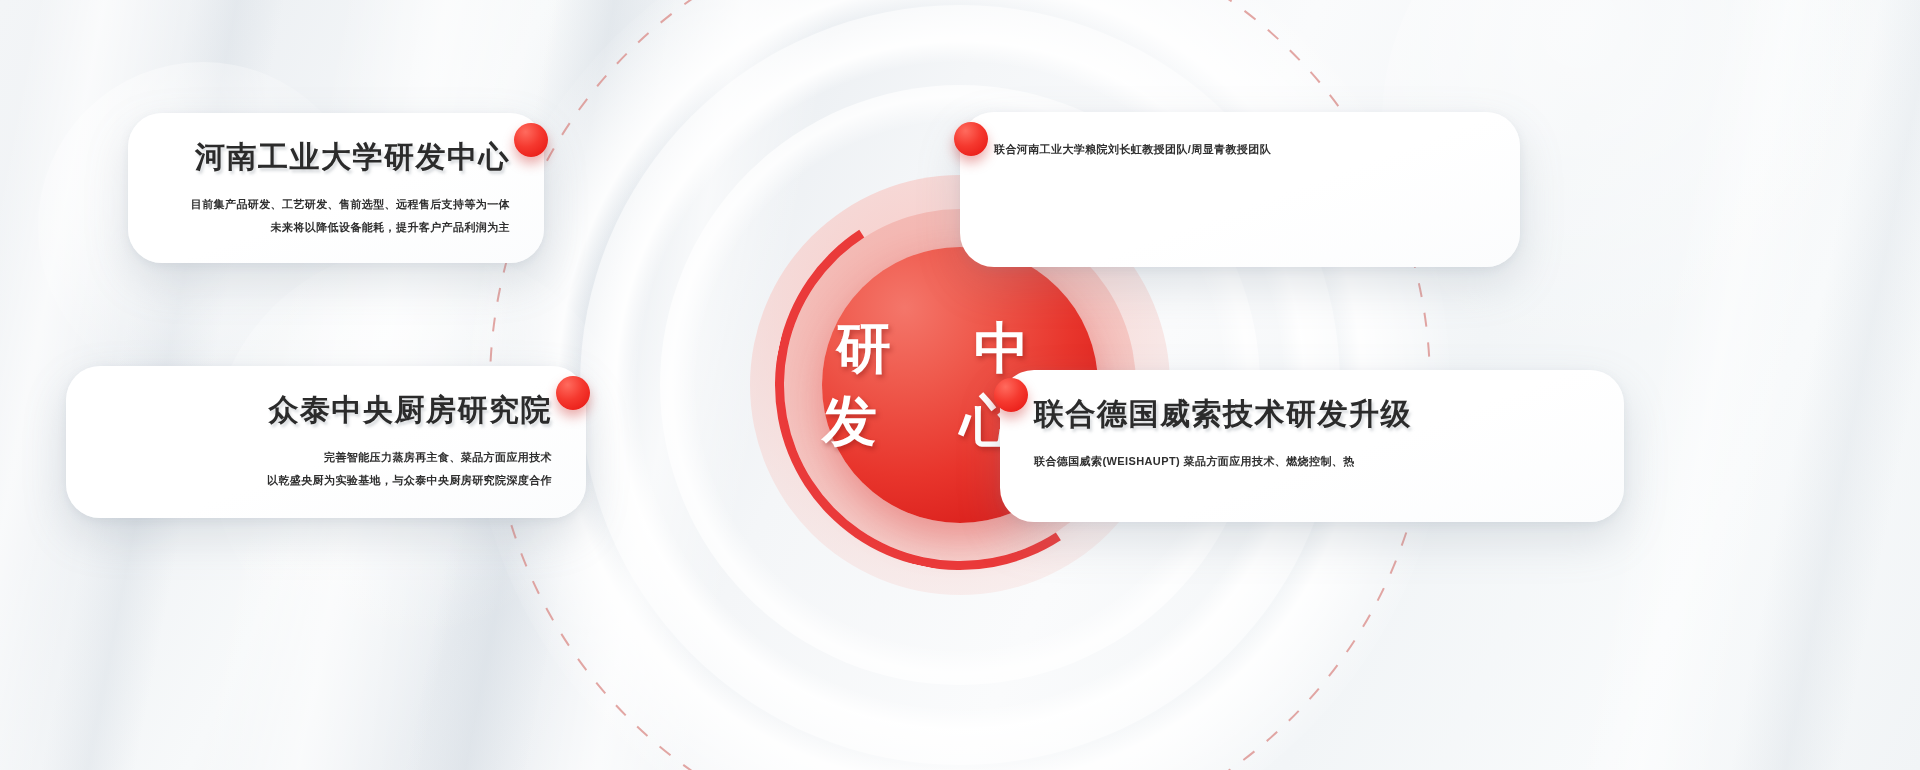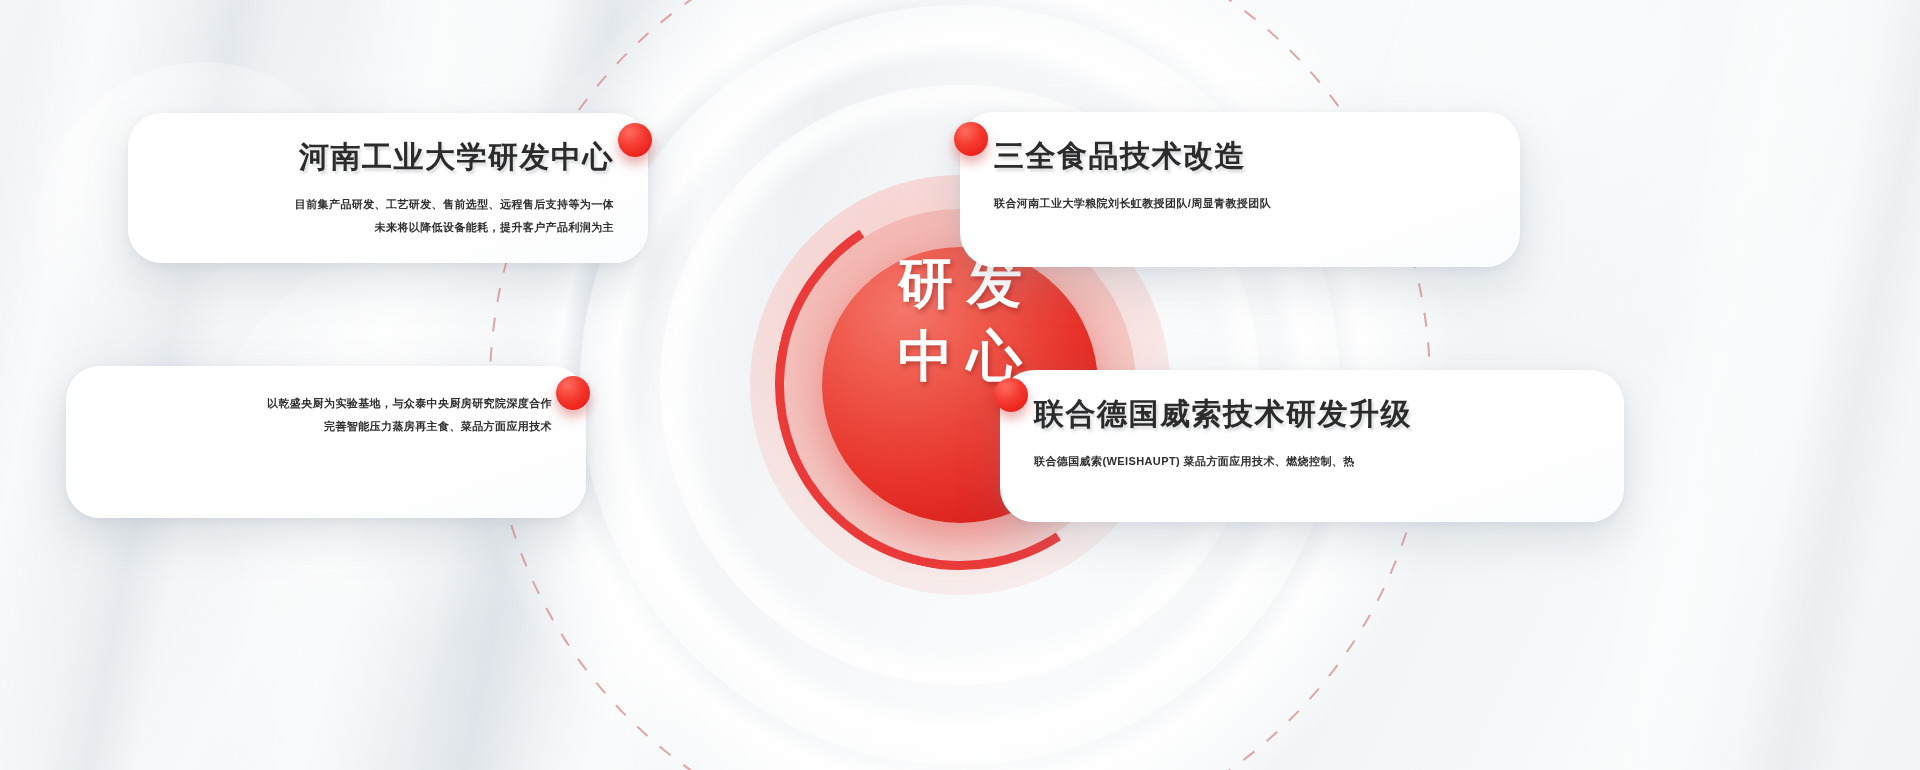--- a/index.html
+++ b/index.html
@@ -127,23 +127,23 @@
   }
   .hub-core {
     position: absolute;
     left: 50%; top: 50%;
     transform: translate(-50%, -50%);
     width: 276px; height: 276px;
     border-radius: 50%;
     background: radial-gradient(circle at 30% 22%, #f4766a 0%, #ef5a4d 26%, #e8352c 58%, #d71a18 88%, #cf1210 100%);
     box-shadow: 0 16px 38px rgba(214,32,30,.32);
     display: flex;
-    flex-direction: column;
+    flex-direction: row;
     align-items: center;
-    justify-content: flex-start;
+    justify-content: center;
   }
   .hub-line {
     color: #ffffff;
     font-size: 55px;
     font-weight: 700;
     letter-spacing: 14px;
     text-indent: 14px;
     line-height: 1.33;
     text-shadow: 2px 3px 5px rgba(120,10,8,.38);
   }
@@ -178,21 +178,21 @@
 
   .dot {
     position: absolute;
     width: 34px; height: 34px;
     border-radius: 50%;
     background: radial-gradient(circle at 34% 26%, #ff6b5e 0%, #f5392f 45%, #e5120f 100%);
     box-shadow: 0 7px 12px rgba(200,30,25,.35);
   }
 
   
-  #card-1 { left: 128px; top: 113px;  width: 520px; height: 150px; }
+  #card-1 { left: 128px; top: 113px;  width: 416px; height: 150px; }
   #card-1 .dot { right: -4px; top: 10px; }
 
   #card-2 { left: 960px; top: 112px;  width: 560px; height: 155px; }
   #card-2 .dot { left: -6px; top: 10px; }
 
   #card-3 { left: 66px;  top: 366px;  width: 520px; height: 152px; }
   #card-3 .dot { right: -4px; top: 10px; }
 
   #card-4 { left: 1000px; top: 370px; width: 624px; height: 152px; }
   #card-4 .dot { left: -6px; top: 8px; }
@@ -236,28 +236,28 @@
 
   <div class="card align-right" id="card-1">
     <span class="dot"></span>
     <div class="card-title">河南工业大学研发中心</div>
     <div class="card-line">目前集产品研发、工艺研发、售前选型、远程售后支持等为一体</div>
     <div class="card-line">未来将以降低设备能耗，提升客户产品利润为主</div>
   </div>
 
   <div class="card align-left" id="card-2">
     <span class="dot"></span>
-    <div class="card-title">三全食品技术改造</div>
     <div class="card-line">联合河南工业大学粮院刘长虹教授团队/周显青教授团队</div>
   </div>
 
   <div class="card align-right" id="card-3">
     <span class="dot"></span>
+    <div class="card-title">众泰中央厨房研究院</div>
+    <div class="card-line">完善智能压力蒸房再主食、菜品方面应用技术</div>
     <div class="card-line">以乾盛央厨为实验基地，与众泰中央厨房研究院深度合作</div>
-    <div class="card-line">完善智能压力蒸房再主食、菜品方面应用技术</div>
   </div>
 
   <div class="card align-left" id="card-4">
     <span class="dot"></span>
     <div class="card-title">联合德国威索技术研发升级</div>
     <div class="card-line">联合德国威索(WEISHAUPT) 菜品方面应用技术、燃烧控制、热</div>
   </div>
 
 </div>
 

